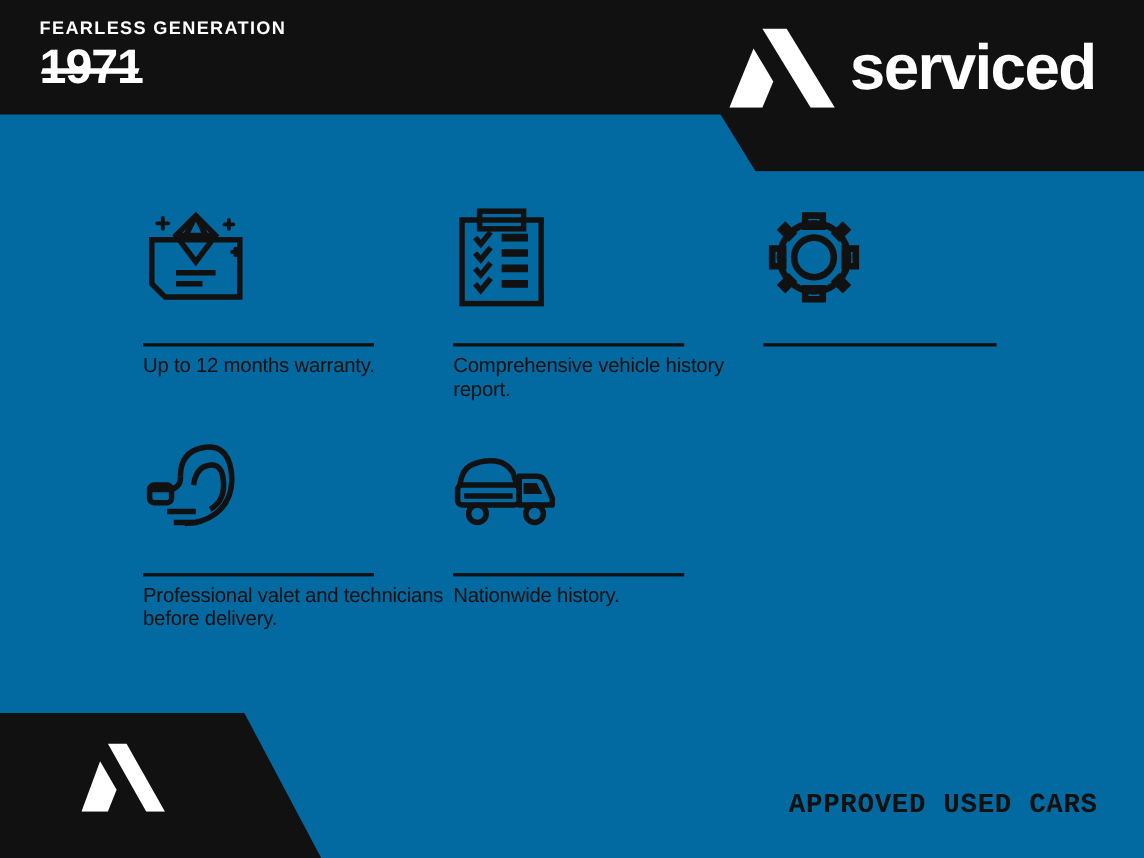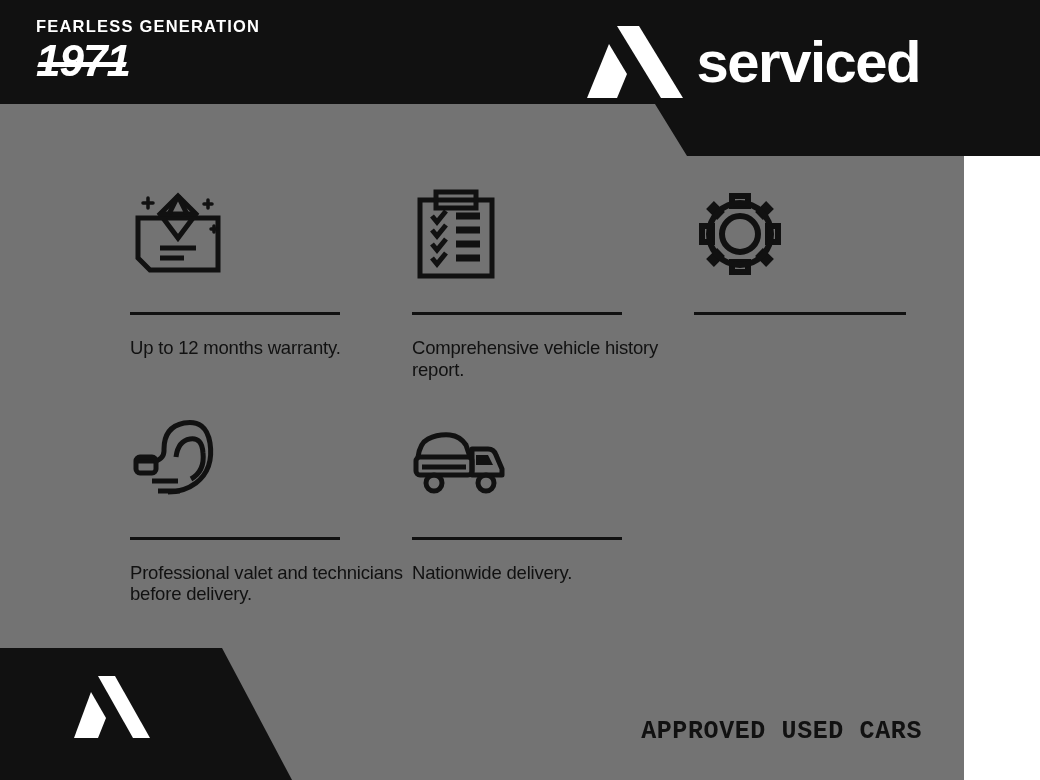--- a/index.html
+++ b/index.html
@@ -5,23 +5,23 @@
   * { box-sizing: border-box; margin: 0; padding: 0; }
   html, body {
     width: 1040px;
     height: 780px;
     background: #ffffff;
     font-family: "Liberation Sans", sans-serif;
     overflow: hidden;
   }
   .page {
     position: relative;
-    width: 964px;
+    width: 1040px;
     height: 780px;
-    background: #737373;
+    background: #0369a1;
   }
 
   
   .header {
     position: absolute;
     top: 0; left: 0;
     width: 1040px;
     height: 156px;
     background: #111111;
     clip-path: polygon(0 0, 1040px 0, 1040px 156px, 687px 156px, 655px 104px, 0 104px);
@@ -35,21 +35,20 @@
   .brand-1971 .tagline {
     font-size: 16.5px;
     font-weight: bold;
     letter-spacing: 1.2px;
     line-height: 1;
   }
   .brand-1971 .year {
     margin-top: 4px;
     font-size: 44px;
     font-weight: bold;
-    font-style: italic;
     letter-spacing: -1px;
     line-height: 1;
     position: relative;
     display: inline-block;
   }
   .brand-1971 .year::after {
     content: "";
     position: absolute;
     left: 2px;
     bottom: 16px;
@@ -94,21 +93,21 @@
   }
   .feature-rule {
     height: 3px;
     background: #111111;
     margin-top: 16px;
   }
   .rule-w1 { width: 210px; }
   .rule-w2 { width: 210px; }
   .rule-w3 { width: 212px; }
   .feature-text {
-    margin-top: 22px;
+    margin-top: 6px;
     font-size: 18.5px;
     line-height: 1.18;
     color: #111111;
     letter-spacing: -0.2px;
   }
   .row2 { margin-top: 30px; }
 
   
   .footer-shape {
     position: absolute;
@@ -242,21 +241,21 @@
             <rect x="4" y="46" width="56" height="18" rx="4"></rect>
             <path d="M60 38 h16 q6 0 8 6 l6 14 v6 h-30 z"></path>
             <path d="M64 44 h12 l5 10 h-17 z" fill="#111" stroke="none"></path>
             <path d="M10 56 h44"></path>
             <circle cx="22" cy="72" r="8"></circle>
             <circle cx="74" cy="72" r="8"></circle>
           </g>
         </svg>
       </div>
       <div class="feature-rule rule-w2"></div>
-      <div class="feature-text">Nationwide delivery.</div>
+      <div class="feature-text">Nationwide history.</div>
     </div>
 
   </div>
 
   <div class="footer-shape"></div>
   <svg class="footer-logo" viewBox="0 0 76 62">
     <polygon points="24,0 41,0 76,62 59,62" fill="#ffffff"></polygon>
     <polygon points="17,16 32,42 24,62 0,62" fill="#ffffff"></polygon>
   </svg>
   <div class="footer-caption">APPROVED USED CARS</div>

